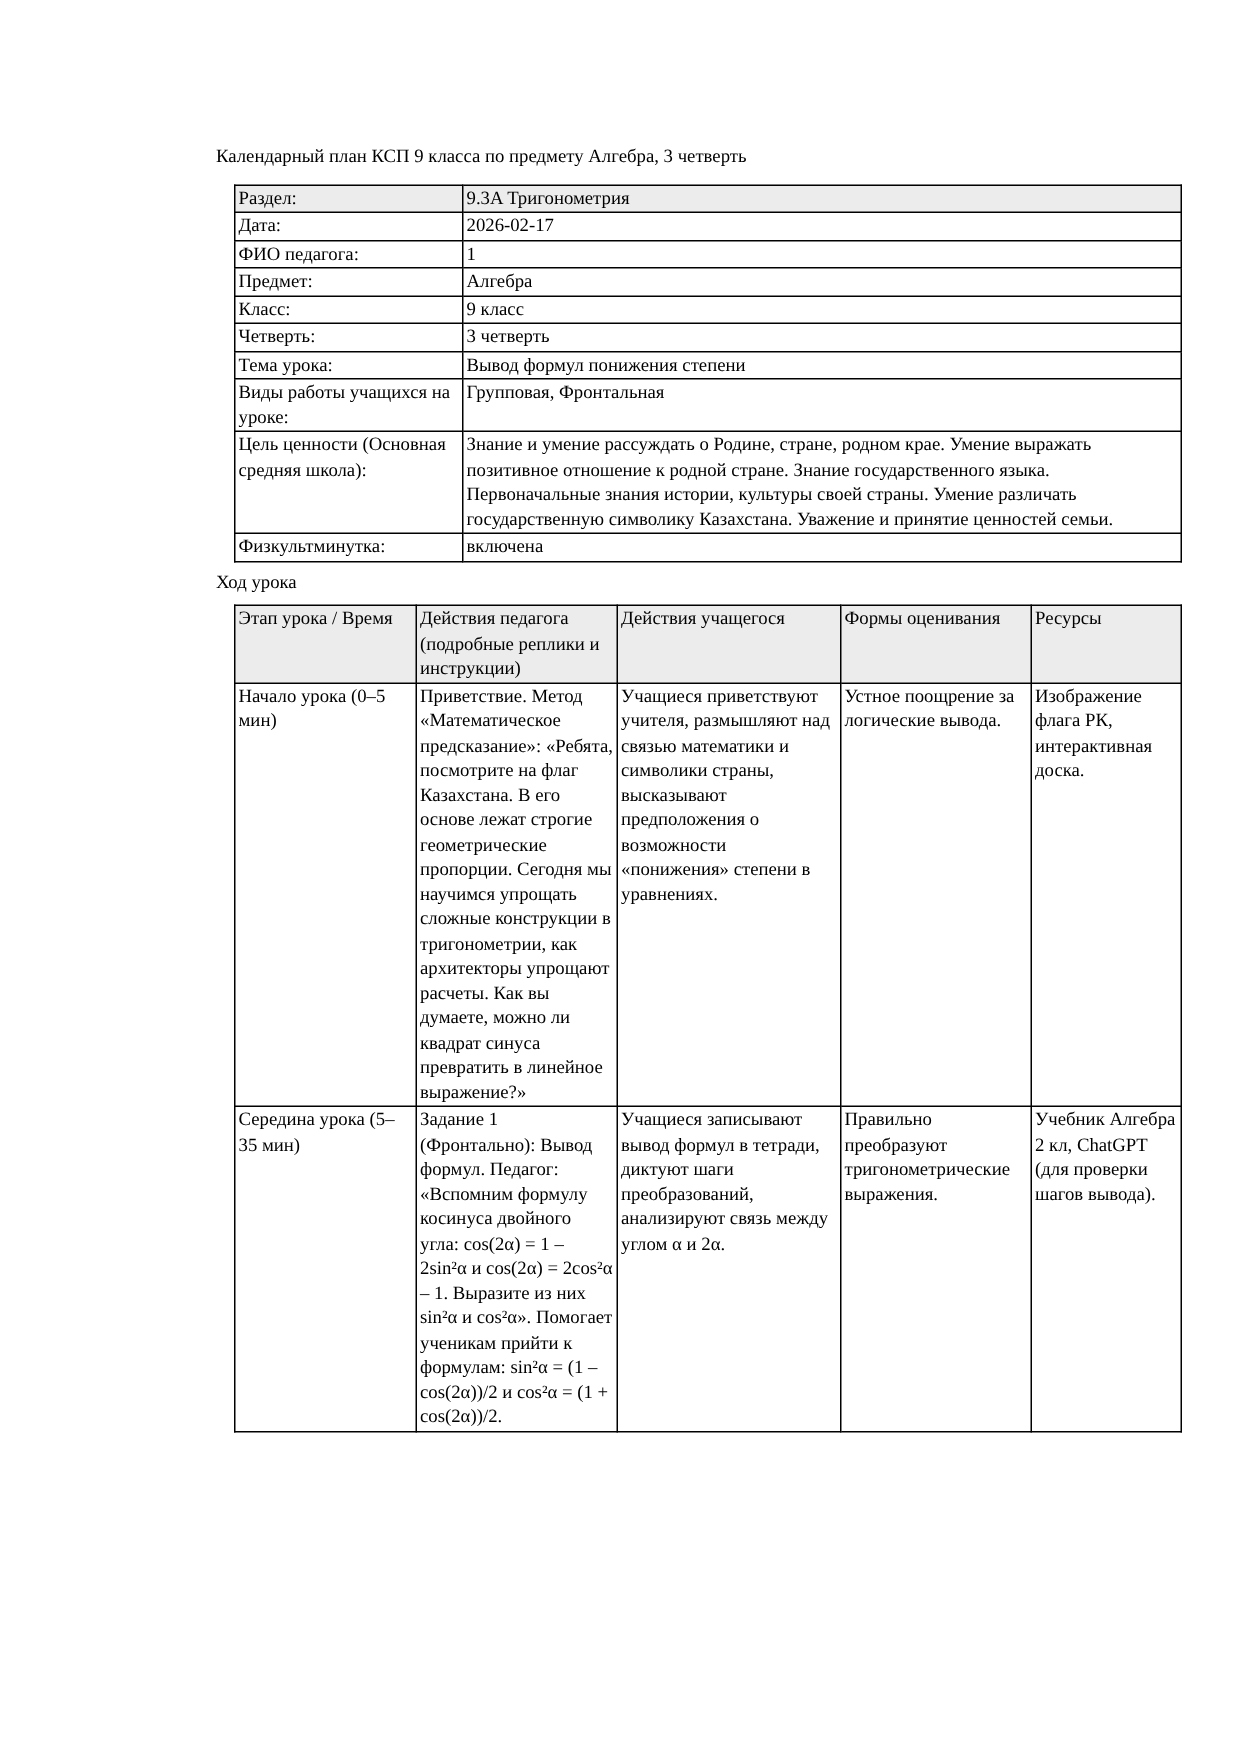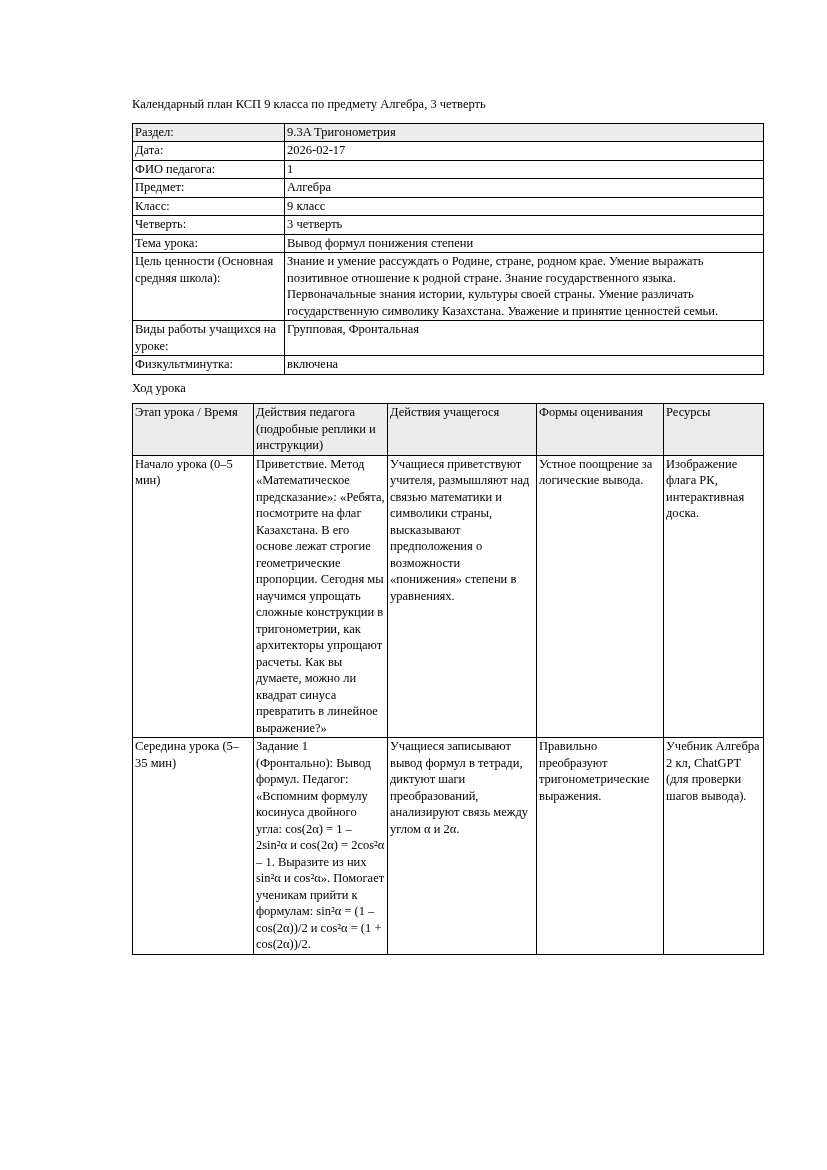--- a/index.html
+++ b/index.html
@@ -9,30 +9,31 @@
     height: 1170px;
     background: #ffffff;
     font-family: "Liberation Serif", serif;
     font-size: 12.5px;
     line-height: 1.32;
     color: #000000;
     overflow: hidden;
   }
   .content {
     position: absolute;
-    left: 97px;
+    left: 109px;
     top: 96px;
     width: 631px;
     padding-left: 35px;
   }
   .doc-title { margin: 0 0 10px 0; }
   table {
     border-collapse: collapse;
     width: 631px;
     table-layout: fixed;
+    margin-left: 12px;
   }
   td, th {
     border: 1px solid #000000;
     padding: 0 2px 1px 2px;
     vertical-align: top;
     text-align: left;
     font-weight: normal;
     word-wrap: break-word;
   }
   .shaded { background: #ececec; }
@@ -74,26 +75,26 @@
         </tr>
         <tr>
           <td>Четверть:</td>
           <td>3 четверть</td>
         </tr>
         <tr>
           <td>Тема урока:</td>
           <td>Вывод формул понижения степени</td>
         </tr>
         <tr>
+          <td>Виды работы учащихся на уроке:</td>
+          <td>Групповая, Фронтальная</td>
+        </tr>
+        <tr>
           <td>Цель ценности (Основная средняя школа):</td>
           <td>Знание и умение рассуждать о Родине, стране, родном крае. Умение выражать позитивное отношение к родной стране. Знание государственного языка. Первоначальные знания истории, культуры своей страны. Умение различать государственную символику Казахстана. Уважение и принятие ценностей семьи.</td>
-        </tr>
-        <tr>
-          <td>Виды работы учащихся на уроке:</td>
-          <td>Групповая, Фронтальная</td>
         </tr>
         <tr>
           <td>Физкультминутка:</td>
           <td>включена</td>
         </tr>
       </tbody>
     </table>
 
     <p class="section-heading">Ход урока</p>
 

